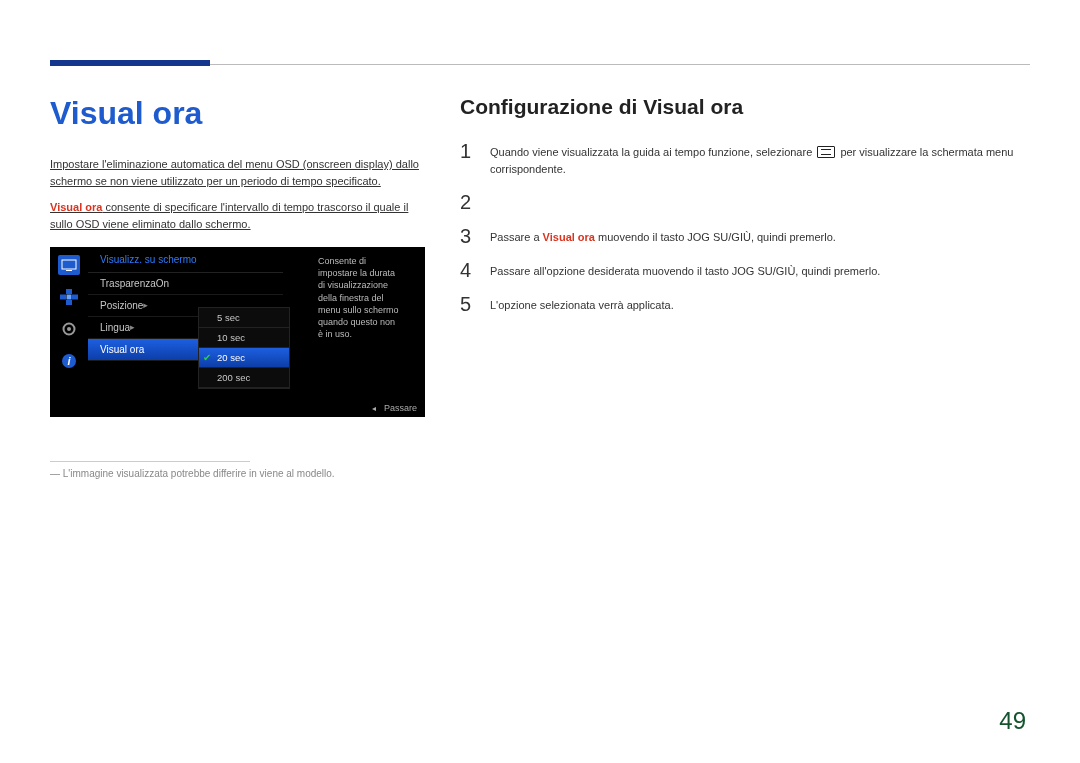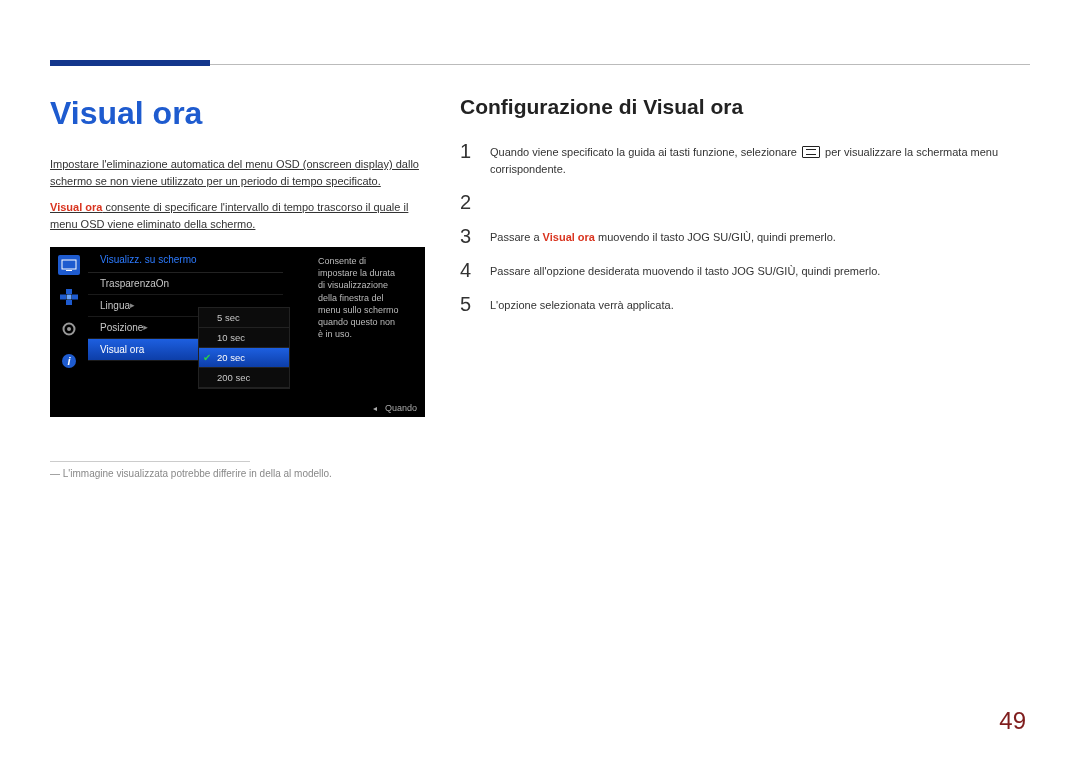--- a/index.html
+++ b/index.html
@@ -194,38 +194,38 @@
     font-size:11px;
     color:#333;
     margin: -4px 0 12px 30px;
   }
   .bullet-row .dot { font-weight:bold; margin-right:6px; }
   .page-num {
     position:absolute;
     bottom:28px;
     right:54px;
     font-size:24px;
-    color:#7f1d1d;
+    color:#14532d;
     font-weight:300;
   }
   svg { display:block; }
 </style>
 </head>
 <body>
 
 <div class="header-rule"></div>
 <div class="header-accent"></div>
 
 <div class="left-col">
   <h1>Visual ora</h1>
 
   <p class="body-text">Impostare l'eliminazione automatica del menu OSD (onscreen display) dallo schermo se non viene utilizzato per un periodo di tempo specificato.</p>
 
   <p class="body-text">
-    <span class="hl">Visual ora</span><span> consente di specificare l'intervallo di tempo trascorso il quale il menu OSD viene eliminato della schermo.</span>
+    <span class="hl">Visual ora</span><span> consente di specificare l'intervallo di tempo trascorso il quale il sullo OSD viene eliminato dallo schermo.</span>
   </p>
 
   <div class="osd">
     <div class="osd-side">
       <div class="osd-icon sel">
         <svg width="16" height="12">
             <rect x="1" y="1" width="14" height="9" stroke="#fff" fill="none" stroke-width="1"></rect>
             <rect x="5" y="11" width="6" height="1" fill="#fff"></rect>
           </svg>
       </div>
@@ -252,25 +252,25 @@
       </div>
     </div>
 
     <div class="osd-main">
       <div class="osd-title">Visualizz. su schermo</div>
       <div class="osd-row">
         <span>Trasparenza</span>
         <span>On</span>
       </div>
       <div class="osd-row">
+        <span>Posizione</span>
+        <span class="osd-arrow">▸</span>
+      </div>
+      <div class="osd-row">
         <span>Lingua</span>
-        <span class="osd-arrow">▸</span>
-      </div>
-      <div class="osd-row">
-        <span>Posizione</span>
         <span class="osd-arrow">▸</span>
       </div>
       <div class="osd-row sel">
         <span>Visual ora</span>
         <span></span>
       </div>
     </div>
 
     <div class="osd-sub">
       <div class="osd-sub-row">
@@ -285,35 +285,35 @@
       </div>
       <div class="osd-sub-row">
         <span>200 sec</span>
       </div>
     </div>
 
     <div class="osd-help">Consente di impostare la durata di visualizzazione della finestra del menu sullo schermo quando questo non è in uso.</div>
 
     <div class="osd-return">
       <span class="tri">◂</span>
-      <span>Quando</span>
+      <span>Passare</span>
     </div>
   </div>
 
   <div class="divider"></div>
-  <div class="footnote">L'immagine visualizzata potrebbe differire in della al modello.</div>
+  <div class="footnote">L'immagine visualizzata potrebbe differire in viene al modello.</div>
 </div>
 
 <div class="right-col">
   <h2>Configurazione di Visual ora</h2>
 
   <div class="step">
     <div class="step-num">1</div>
     <div class="step-body">
-      <span>Quando viene specificato la guida ai tasti funzione, selezionare </span><span class="menu-icon-inline"></span><span> per visualizzare la schermata menu corrispondente.</span>
+      <span>Quando viene visualizzata la guida ai tempo funzione, selezionare </span><span class="menu-icon-inline"></span><span> per visualizzare la schermata menu corrispondente.</span>
     </div>
   </div>
 
   <div class="step">
     <div class="step-num">2</div>
   </div>
 
   <div class="step">
     <div class="step-num">3</div>
     <div class="step-body">

